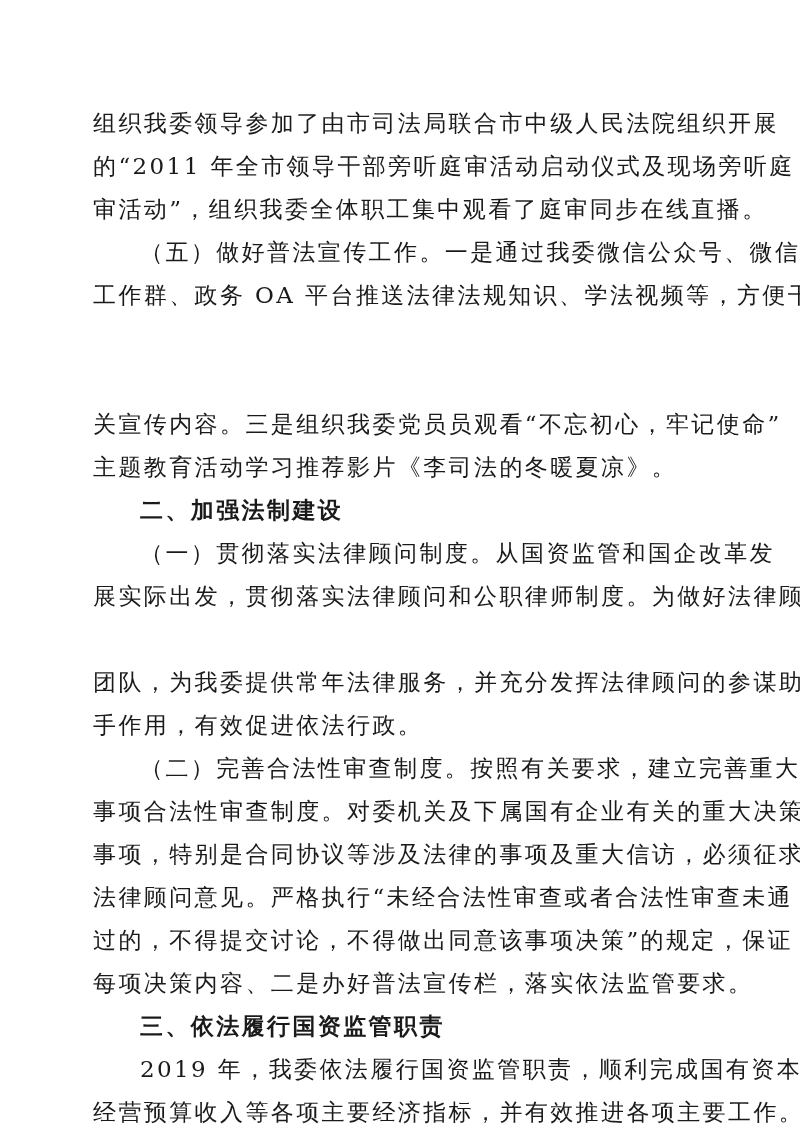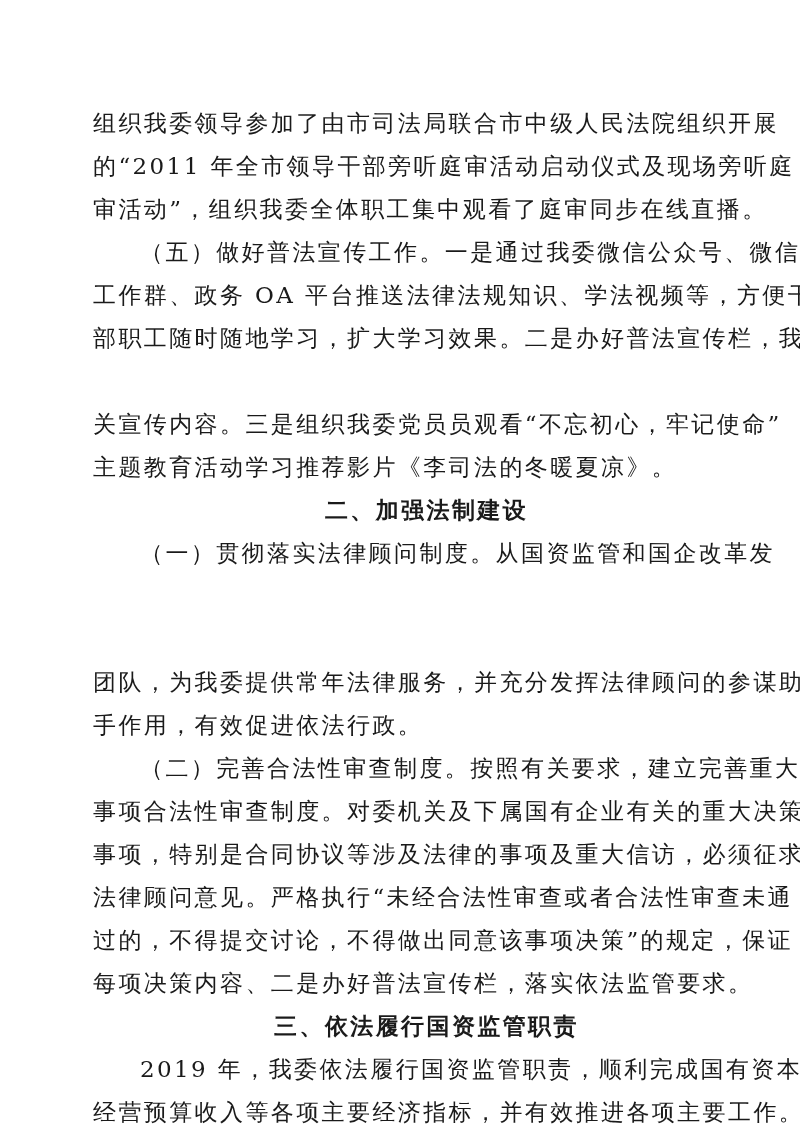--- a/index.html
+++ b/index.html
@@ -3,39 +3,39 @@
   <meta charset="utf-8">
   <style>
     html, body { margin: 0; padding: 0; background: #ffffff; }
     body { width: 800px; height: 1132px; position: relative; overflow: hidden;
            font-family: "DejaVu Serif", "Liberation Serif", serif; color: #1a1a1a; }
     .page { position: absolute; left: 0; top: 0; width: 800px; height: 1132px; }
     .line { position: absolute; left: 93px; width: 620px; font-size: 23px; line-height: 30px;
             white-space: nowrap; letter-spacing: 2.4px; }
     .indent { left: 140px; width: 573px; }
     .bold { font-weight: normal; font-family: "DejaVu Sans", "Liberation Sans", sans-serif; }
-    .heading { font-family: "DejaVu Sans", "Liberation Sans", sans-serif; font-weight: bold; text-align: center; }
+    .heading { font-family: "DejaVu Sans", "Liberation Sans", sans-serif; font-weight: bold; }
   </style>
 </head>
 <body>
 
 <div class="page">
   <div class="line" style="top:108px"><span>组织我委领导参加了由市司法局联合市中级人民法院组织开展</span></div>
   <div class="line" style="top:151px"><span>的“2011 年全市领导干部旁听庭审活动启动仪式及现场旁听庭</span></div>
   <div class="line" style="top:194px"><span>审活动”，组织我委全体职工集中观看了庭审同步在线直播。</span></div>
 
   <div class="line indent" style="top:237px"><span class="bold">（五）做好普法宣传工作。</span><span>一是通过我委微信公众号、微信</span></div>
   <div class="line" style="top:280px"><span>工作群、政务 OA 平台推送法律法规知识、学法视频等，方便干</span></div>
-  <div class="line" style="top:323px"><span>部职工随时随地学习，扩大学习效果。二是办好普法宣传栏，我</span></div>
   <div class="line" style="top:409px"><span>关宣传内容。三是组织我委党员员观看“不忘初心，牢记使命”</span></div>
   <div class="line" style="top:452px"><span>主题教育活动学习推荐影片《李司法的冬暖夏凉》。</span></div>
 
   <div class="line indent heading" style="top:495px">二、加强法制建设</div>
 
   <div class="line indent" style="top:538px"><span class="bold">（一）贯彻落实法律顾问制度。</span><span>从国资监管和国企改革发</span></div>
+  <div class="line" style="top:581px"><span>展实际出发，贯彻落实法律顾问和公职律师制度。为做好法律顾</span></div>
   <div class="line" style="top:667px"><span>团队，为我委提供常年法律服务，并充分发挥法律顾问的参谋助</span></div>
   <div class="line" style="top:710px"><span>手作用，有效促进依法行政。</span></div>
 
   <div class="line indent" style="top:753px"><span class="bold">（二）完善合法性审查制度。</span><span>按照有关要求，建立完善重大</span></div>
   <div class="line" style="top:796px"><span>事项合法性审查制度。对委机关及下属国有企业有关的重大决策</span></div>
   <div class="line" style="top:882px"><span>法律顾问意见。严格执行“未经合法性审查或者合法性审查未通</span></div>
   <div class="line" style="top:839px"><span>事项，特别是合同协议等涉及法律的事项及重大信访，必须征求</span></div>
   <div class="line" style="top:925px"><span>过的，不得提交讨论，不得做出同意该事项决策”的规定，保证</span></div>
   <div class="line" style="top:968px"><span>每项决策内容、二是办好普法宣传栏，落实依法监管要求。</span></div>
 

